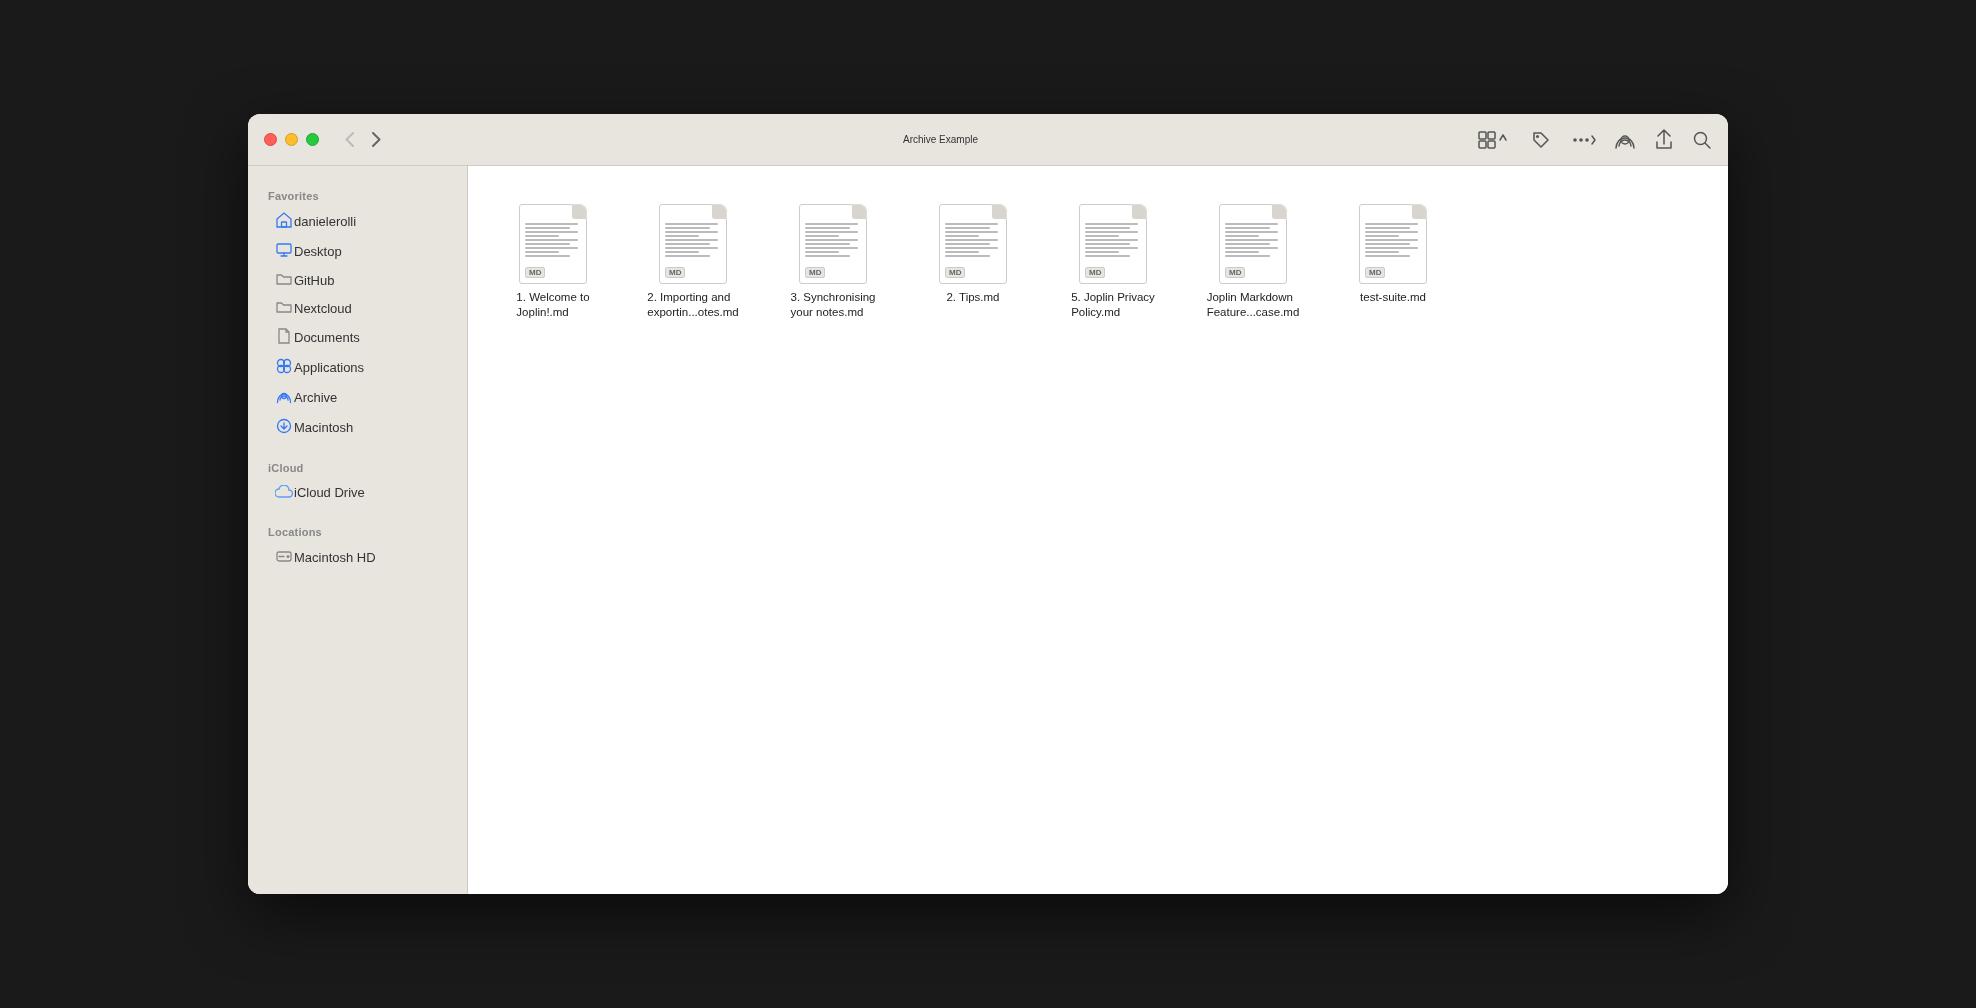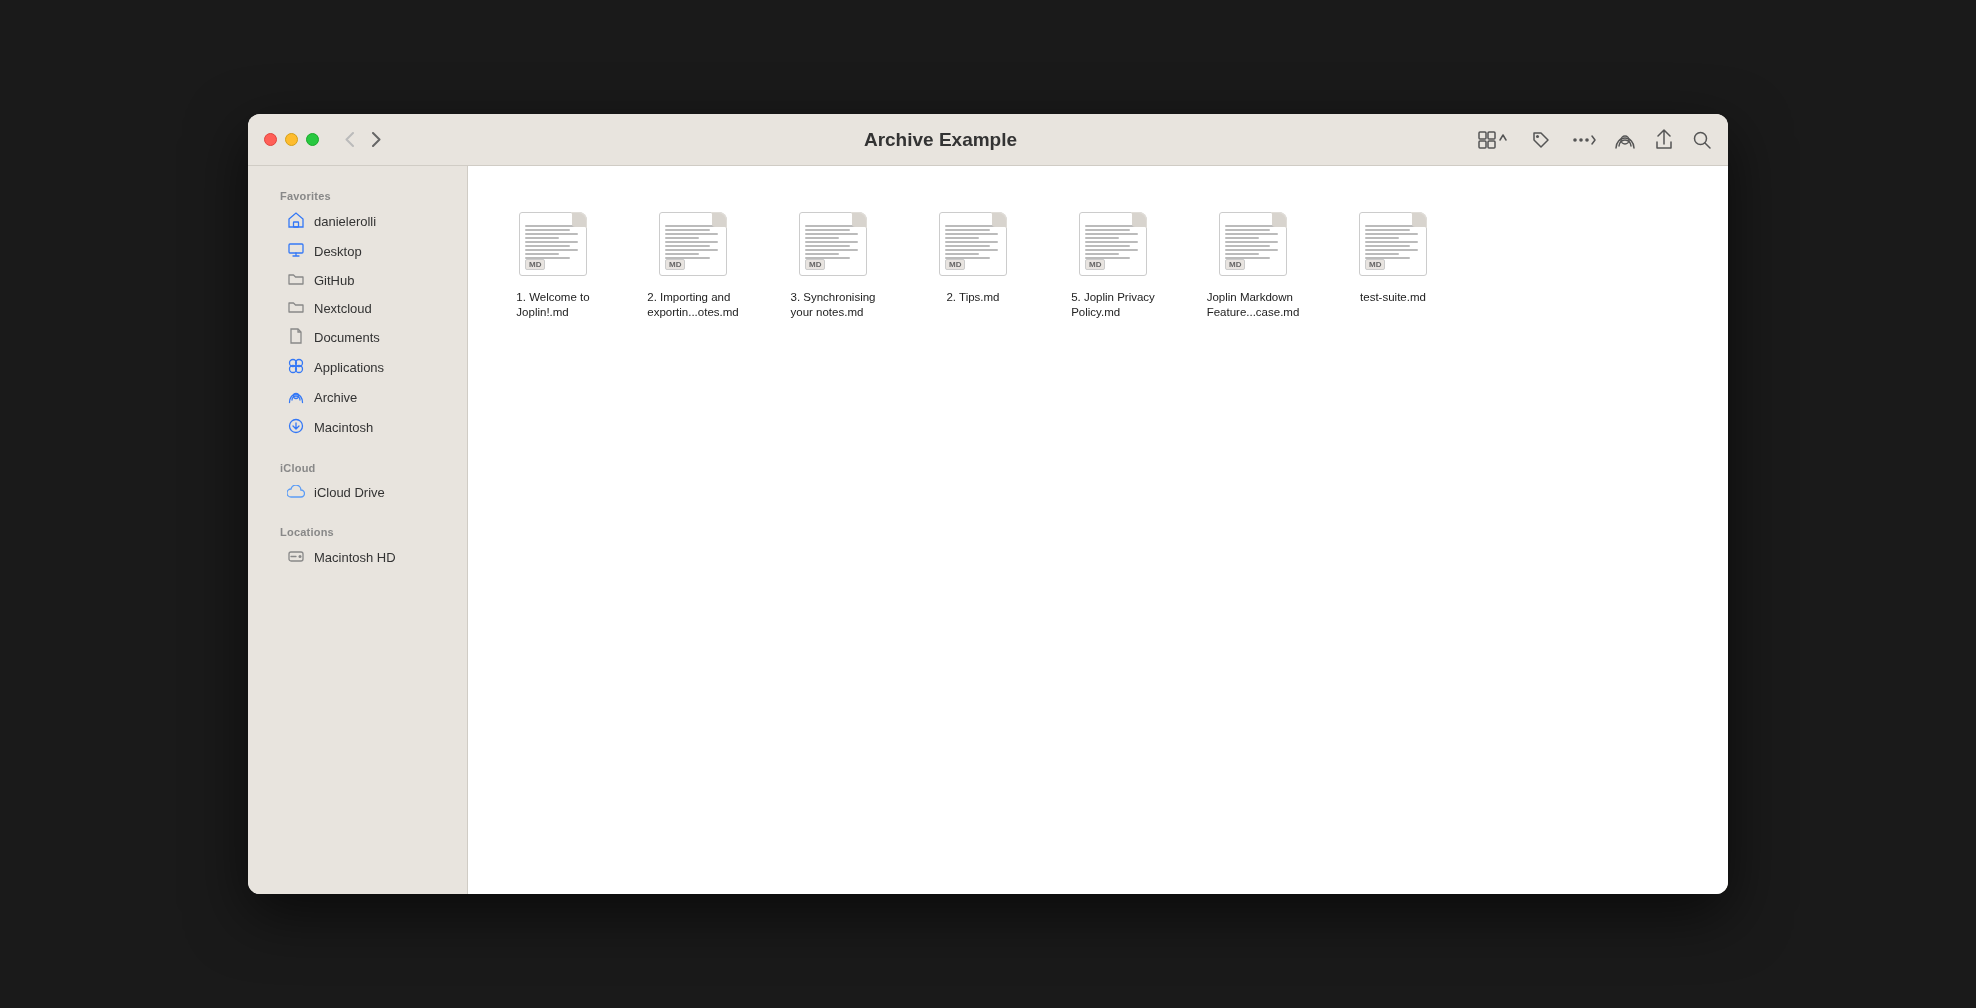--- a/index.html
+++ b/index.html
@@ -62,22 +62,22 @@
       color: #666;
       font-size: 16px;
       padding: 2px 6px;
       border-radius: 4px;
       display: flex;
       align-items: center;
     }
     .nav-btn.disabled { color: #bbb; cursor: default; }
 
     .window-title {
-      font-size: 19px;
-      font-weight: 700;
+      font-size: 10px;
+      font-weight: 400;
       color: #333;
       flex: 1;
       text-align: center;
     }
 
     .toolbar-right {
       display: flex;
       align-items: center;
       gap: 18px;
     }
@@ -101,42 +101,41 @@
       display: flex;
       flex: 1;
       overflow: hidden;
     }
 
     
     .sidebar {
       width: 220px;
       background: #e8e4de;
       border-right: 1px solid #d0ccc5;
-      padding: 16px 16px;
+      padding: 16px 4px;
       overflow-y: auto;
       flex-shrink: 0;
     }
 
     .sidebar-section-label {
       font-size: 11px;
       font-weight: 600;
       color: #888;
       text-transform: none;
       padding: 8px 16px 4px 16px;
       letter-spacing: 0.02em;
     }
 
     .sidebar-item {
       display: flex;
       align-items: center;
       padding: 5px 16px;
       cursor: pointer;
       border-radius: 6px;
       margin: 1px 6px;
-      gap: 8px;
     }
 
     .sidebar-icon {
       font-size: 15px;
       width: 20px;
       text-align: center;
       flex-shrink: 0;
     }
 
     .si-home { color: #3478f6; }
@@ -186,30 +185,30 @@
       height: 80px;
       display: flex;
       align-items: center;
       justify-content: center;
       position: relative;
     }
 
     
     .md-icon {
       width: 68px;
-      height: 64px;
+      height: 80px;
       background: #fff;
       border: 1.5px solid #ccc;
       border-radius: 3px 8px 3px 3px;
       position: relative;
       display: flex;
       flex-direction: column;
       align-items: center;
       justify-content: space-between;
-      padding: 6px 5px 5px;
+      padding: 12px 5px 5px;
     }
     .md-icon::before {
       content: '';
       position: absolute;
       top: -1px;
       right: -1px;
       width: 16px;
       height: 16px;
       background: #e0ddd8;
       border-left: 1.5px solid #ccc;

